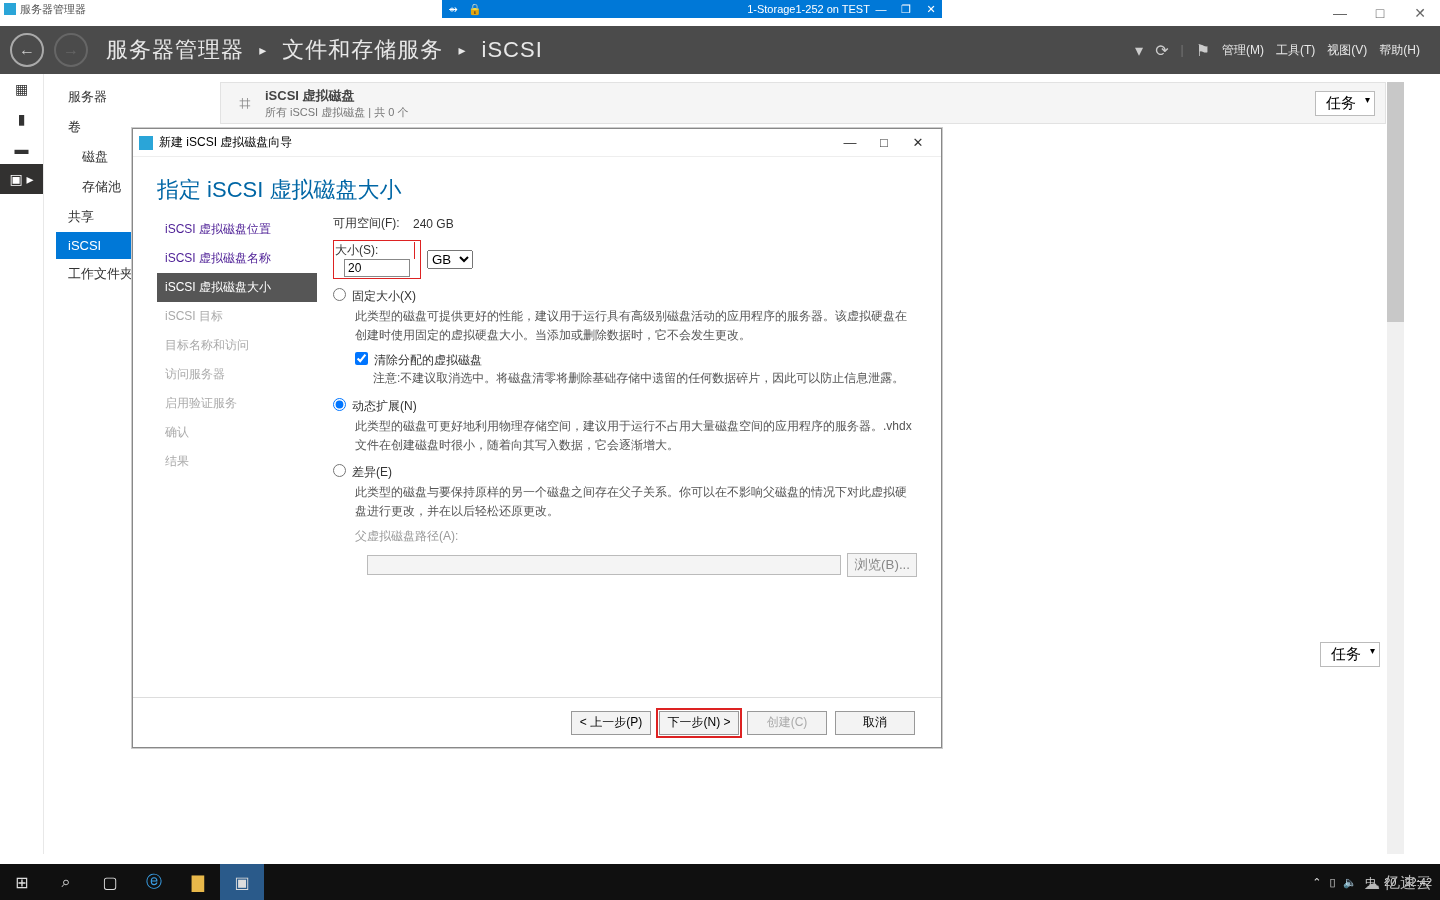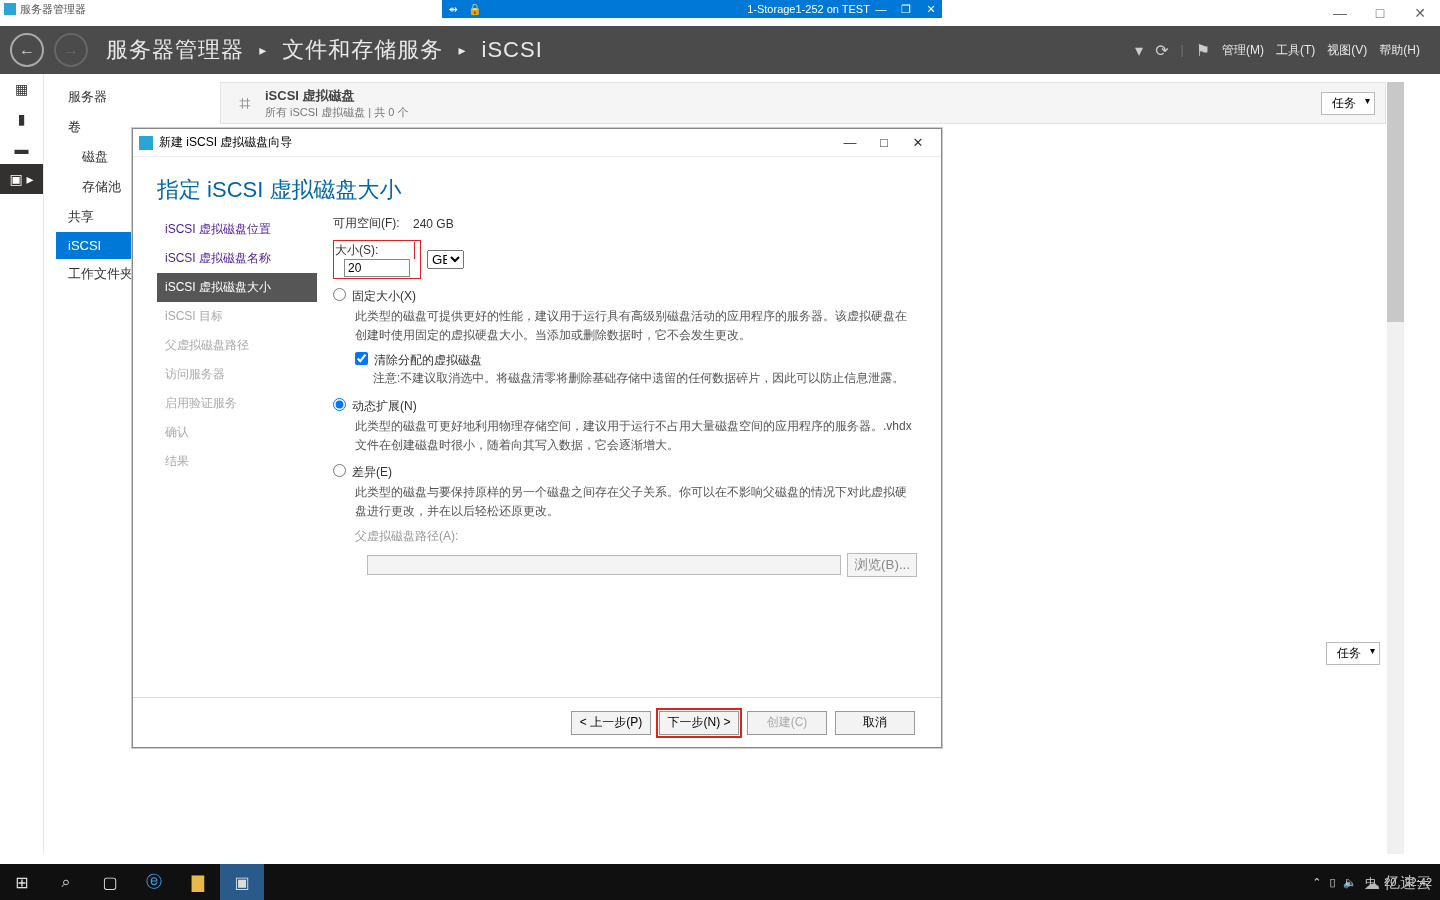--- a/index.html
+++ b/index.html
@@ -38,21 +38,21 @@
 .nav2 .item { padding:6px 12px; color:#333; }
 .nav2 .sub { padding:6px 12px 6px 26px; color:#333; }
 .nav2 .sel { background:#0078d7; color:#fff; }
 
 
 .panel-head { position:absolute; top:82px; left:220px; right:54px; height:42px; border:1px solid #e2e2e2; background:#f5f5f5; display:flex; align-items:center; padding:0 10px; }
 .panel-head .ico { width:28px; height:28px; color:#888; font-size:20px; display:flex; align-items:center; justify-content:center;}
 .panel-head .txt { margin-left:6px; color:#555; }
 .panel-head .txt .t1 { font-size:13px; font-weight:bold; color:#444;}
 .panel-head .txt .t2 { font-size:11px; color:#777;}
-.tasks-btn { margin-left:auto; border:1px solid #bbb; background:#fff; padding:2px 18px 2px 10px; font-size:12px; position:relative;text-align:center;}
+.tasks-btn { margin-left:auto; border:1px solid #bbb; background:#fff; padding:2px 18px 2px 10px; font-size:15px; position:relative;text-align:center;}
 .tasks-btn:after { content:"▾"; position:absolute; right:4px; font-size:10px; }
 .tasks2 { position:absolute; top:642px; right:60px; }
 
 .scroll { position:absolute; top:82px; right:36px; width:17px; bottom:46px; background:#f0f0f0; }
 .scroll .thumb { position:absolute; top:0; left:0; right:0; height:240px; background:#c8c8c8; }
 
 
 .wiz { position:absolute; top:128px; left:132px; width:810px; height:620px; background:#fff; border:1px solid #888; box-shadow:0 0 0 1px #ccc; }
 .wiz-title { height:28px; display:flex; align-items:center; padding:0 6px; font-size:12px; border-bottom:1px solid #eee; }
 .wiz-title .ico { width:14px; height:14px; background:#2aa5d8; margin-right:6px; }
@@ -182,37 +182,37 @@
       <span>✕</span>
     </div>
   </div>
   <div class="wiz-head">指定 iSCSI 虚拟磁盘大小</div>
   <div class="wiz-body">
     <div class="steps">
       <div class="s done">iSCSI 虚拟磁盘位置</div>
       <div class="s done">iSCSI 虚拟磁盘名称</div>
       <div class="s cur">iSCSI 虚拟磁盘大小</div>
       <div class="s">iSCSI 目标</div>
-      <div class="s">父虚拟磁盘路径</div>
+      <div class="s">目标名称和访问</div>
       <div class="s">访问服务器</div>
       <div class="s">启用验证服务</div>
       <div class="s">确认</div>
       <div class="s">结果</div>
     </div>
     <div class="content">
       <div class="row">
         <span class="lab">可用空间(F):</span>
         <span>240 GB</span>
       </div>
       <div class="row">
         <span class="hl">
           <span class="lab sz-lab">大小(S):</span>
           <input type="text" value="20" style="">
         </span>
-        <select style="margin-left:6px;width:37px;">
+        <select style="margin-left:6px;width:46px;">
           <option>GB</option>
         </select>
       </div>
 
       <div class="opt"><input type="radio" name="dt" style=""><span>固定大小(X)</span></div>
       <div class="desc">此类型的磁盘可提供更好的性能，建议用于运行具有高级别磁盘活动的应用程序的服务器。该虚拟硬盘在创建时使用固定的虚拟硬盘大小。当添加或删除数据时，它不会发生更改。</div>
       <div class="chk"><input type="checkbox" checked="" style=""><span>清除分配的虚拟磁盘</span></div>
       <div class="note">注意:不建议取消选中。将磁盘清零将删除基础存储中遗留的任何数据碎片，因此可以防止信息泄露。</div>
 
       <div class="opt"><input type="radio" name="dt" checked="" style=""><span>动态扩展(N)</span></div>

